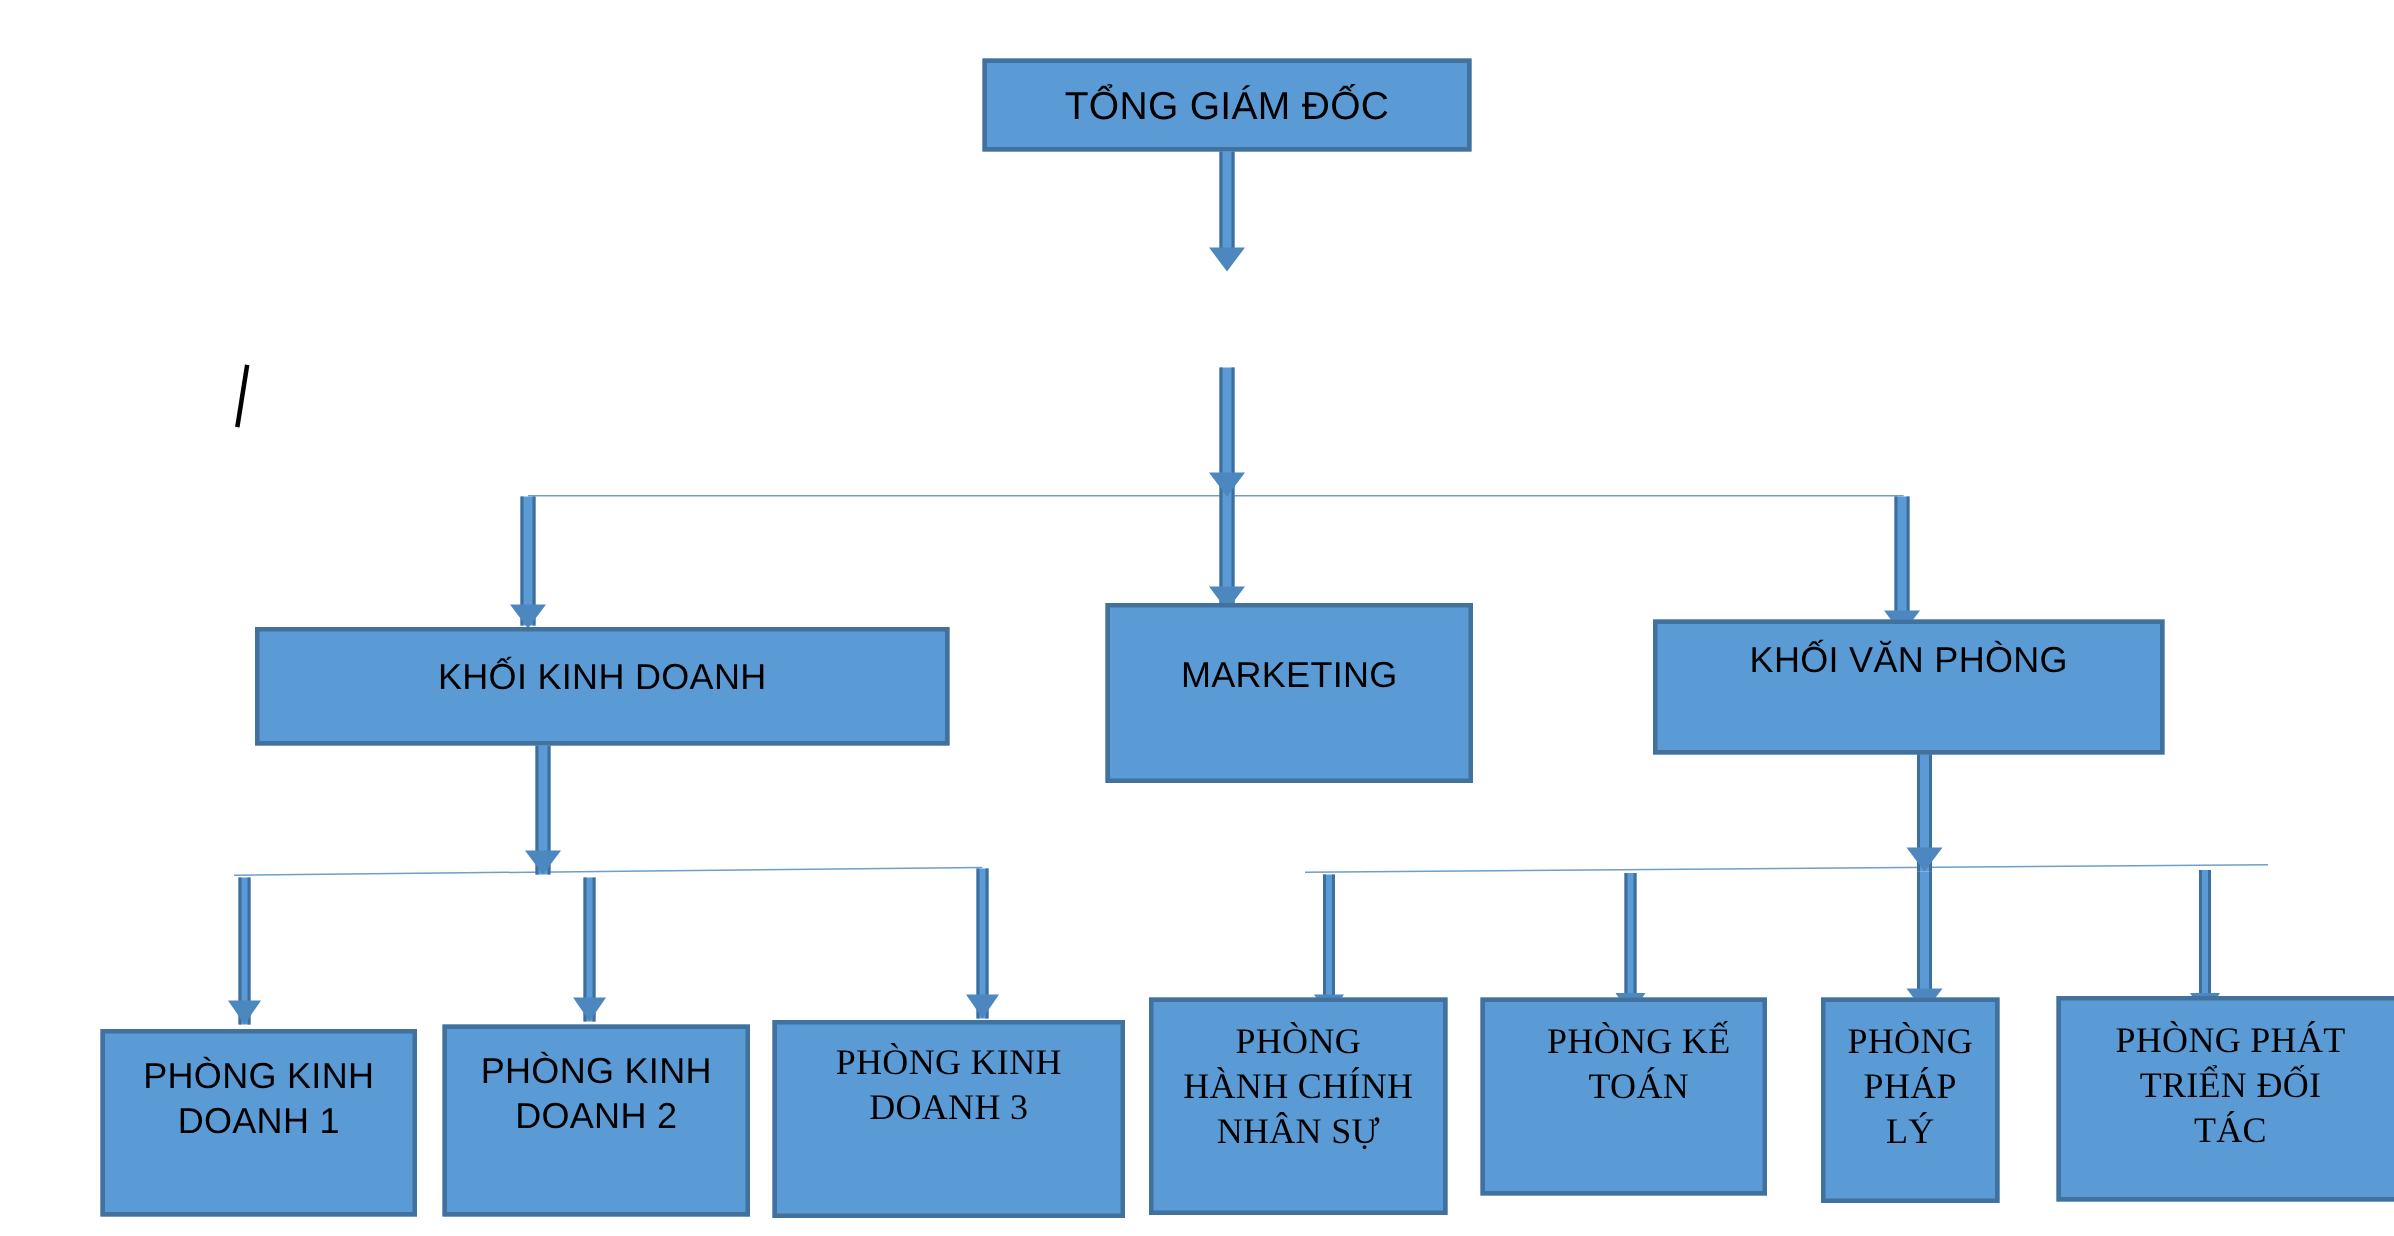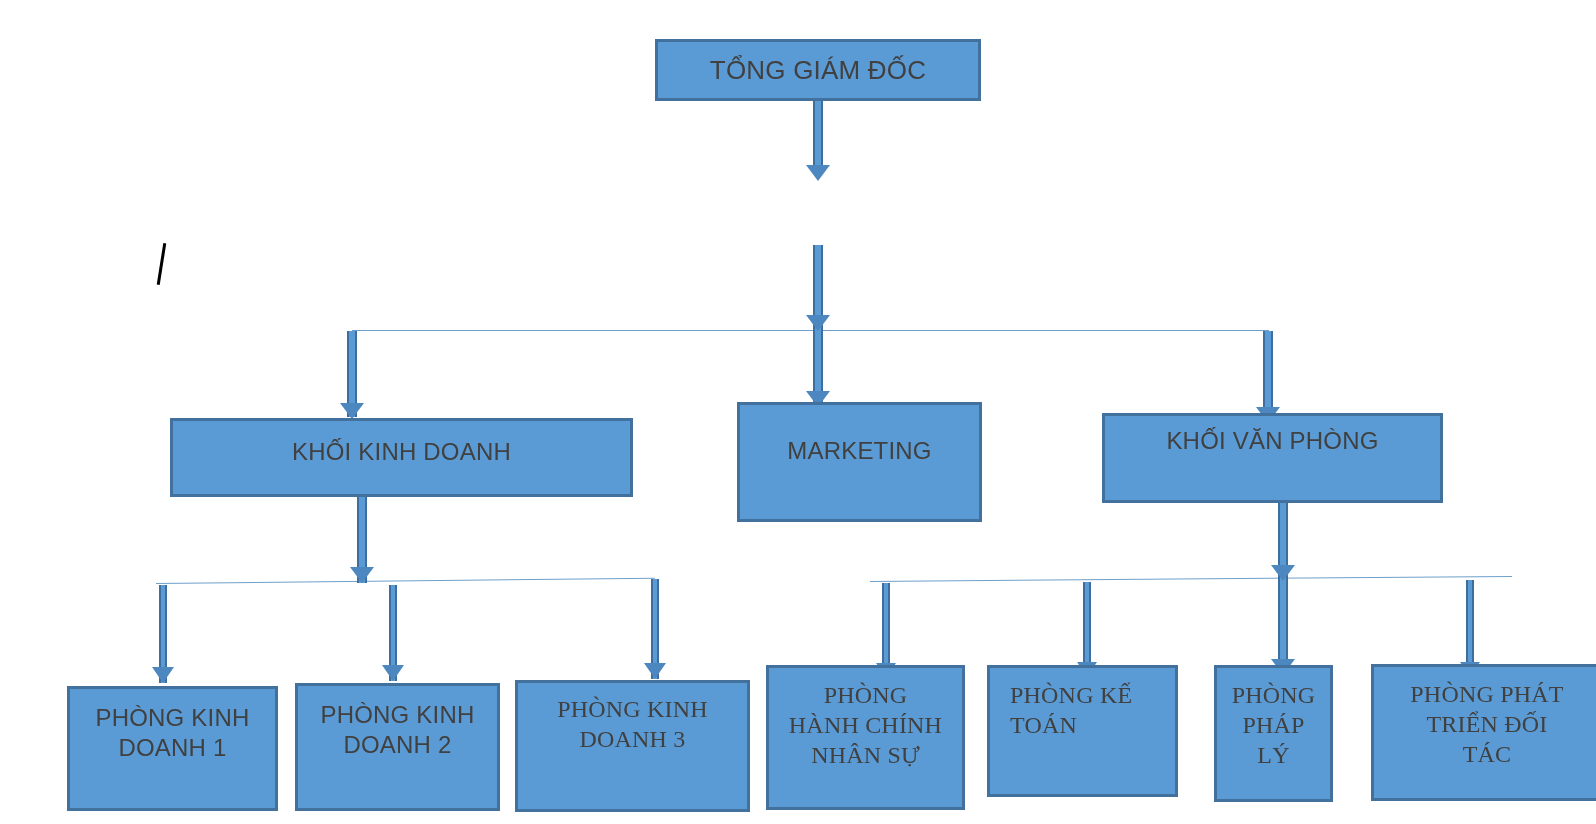--- a/index.html
+++ b/index.html
@@ -16,21 +16,21 @@
     width: 1596px;
     height: 824px;
     background: #ffffff;
     overflow: hidden;
   }
   .node {
     position: absolute;
     box-sizing: border-box;
     background: #5B9BD5;
     border: 3px solid #41719C;
-    color: #404040;
+    color: #000000;
     display: flex;
     align-items: center;
     justify-content: center;
     text-align: center;
     line-height: 1.25;
     letter-spacing: 0.2px;
     -webkit-font-smoothing: antialiased;
   }
   .node .txt {
     display: block;
@@ -39,21 +39,21 @@
   }
   
   .tier-1 { font-size: 26px; font-family: "Liberation Sans", sans-serif; }
   .tier-2 { font-size: 24px; font-family: "Liberation Sans", sans-serif; }
   .tier-3 { font-size: 24px; font-family: "Liberation Sans", sans-serif; }
   .tier-4 { font-size: 24px; font-family: "Liberation Serif", serif; }
   .tier-4b { font-size: 24px; font-family: "Liberation Sans", sans-serif; }
 
   .align-top { align-items: flex-start; padding-top: 10px; }
   .align-left { justify-content: flex-start; }
-  .align-left .txt { text-align: left; padding-left: 20px; }
+  .align-left .txt { text-align: center; padding-left: 20px; }
 
   
   .hline {
     position: absolute;
     height: 1px;
     background: #6E9FC9;
   }
   .arrow {
     position: absolute;
     width: 0;

